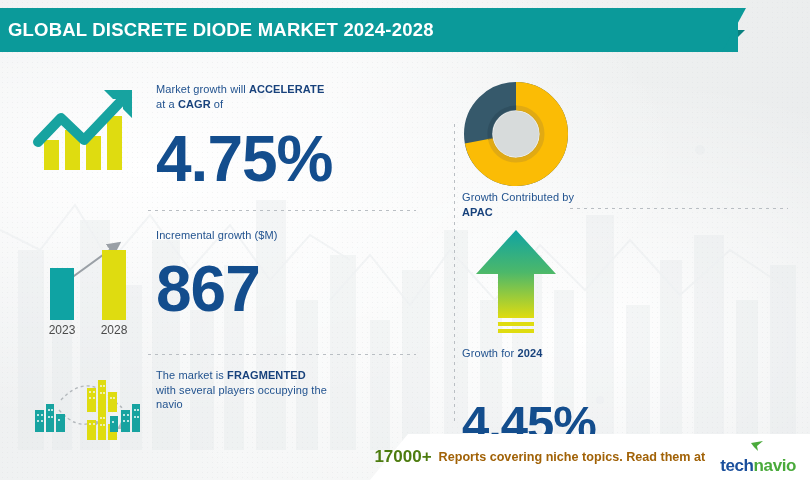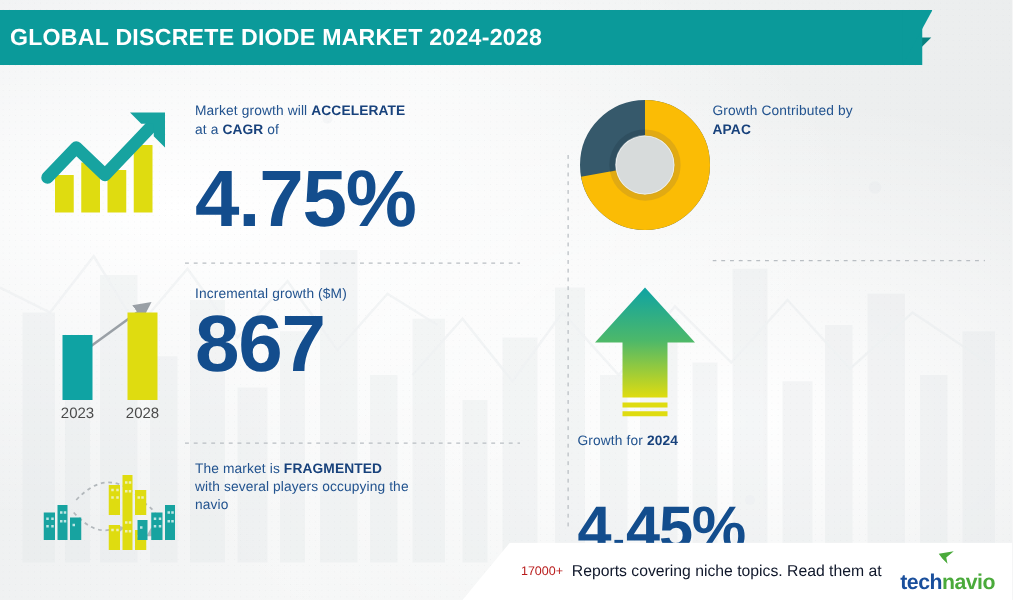--- a/index.html
+++ b/index.html
@@ -119,42 +119,42 @@
 
   
   .r-cagr  { left: 10px;  top: 22px;  }
   .r-inc   { left: 10px;  top: 168px; }
   .r-frag  { left: 10px;  top: 308px; }
 
   .icon-slot { width: 138px; flex: 0 0 138px; display: flex; align-items: center; justify-content: center; }
   .txt-slot  { padding-top: 2px; }
 
   
-  .r-apac  { left: 0px; top: 22px;  }
+  .r-apac  { left: 0px; top: 22px; flex-direction: column;  }
   .r-2024  { left: 0px; top: 168px; flex-direction: column; }
   .icon-slot-r { width: 108px; flex: 0 0 108px; display: flex; align-items: center; justify-content: center; }
 
   
   .footer {
     position: absolute; left: 0; bottom: 0; width: 810px; height: 46px;
     z-index: 8;
   }
   .footer-bg {
     position: absolute; right: 0; bottom: 0;
     width: 440px; height: 46px;
     background: #ffffff;
     clip-path: polygon(38px 0, 100% 0, 100% 100%, 0 100%);
   }
   .footer-inner {
     position: absolute; right: 10px; bottom: 0; height: 46px;
     display: flex; align-items: center; gap: 7px;
     padding-right: 4px;
   }
-  .f-count { color: #b91c1c; font-weight: normal; font-size: 10px; }
-  .f-text  { color: #0f172a; font-size: 12.6px; }
+  .f-count { color: #4d7c0f; font-weight: bold; font-size: 17px; }
+  .f-text  { color: #a16207; font-size: 12.6px; font-weight: bold; }
   .f-logo  { display: flex; align-items: center; gap: 2px; margin-left: 8px; flex-direction: column; }
   .f-logo-text { font-size: 17px; font-weight: bold; letter-spacing: -.4px; }
   .f-logo-text .a { color: #1a4f9c; }
   .f-logo-text .b { color: #4aaa3b; }
 
   svg { display: block; }
 </style>
 </head>
 <body>
 
@@ -249,21 +249,21 @@
             </defs>
             <path d="M26 66 L92 18" stroke="#9aa0a6" stroke-width="2" fill="none" marker-end="url(#arrHead)"></path>
             <rect x="24" y="42" width="24" height="52" fill="#0fa3a3"></rect>
             <rect x="76" y="24" width="24" height="70" fill="#dfdc10"></rect>
             <text x="36" y="108" text-anchor="middle" font-family="Liberation Sans, sans-serif" font-size="12" fill="#4a4a4a">2023</text>
             <text x="88" y="108" text-anchor="middle" font-family="Liberation Sans, sans-serif" font-size="12" fill="#4a4a4a">2028</text>
           </svg>
         </div>
         <div class="txt-slot">
           <div class="stat-cap">Incremental growth ($M)</div>
-          <div class="stat-big" style="">867</div>
+          <div class="stat-big" style="margin-top:14px">867</div>
         </div>
       </div>
 
       <div class="row r-frag">
         <div class="icon-slot">
           <svg width="124" height="76" viewBox="0 0 124 76">
             <g stroke="#b3b8bc" stroke-width="1.4" fill="none" stroke-dasharray="3 3">
               <path d="M36 34 Q60 8 84 30"></path>
               <path d="M90 36 Q108 48 96 60"></path>
               <path d="M34 44 Q52 64 68 56"></path>

